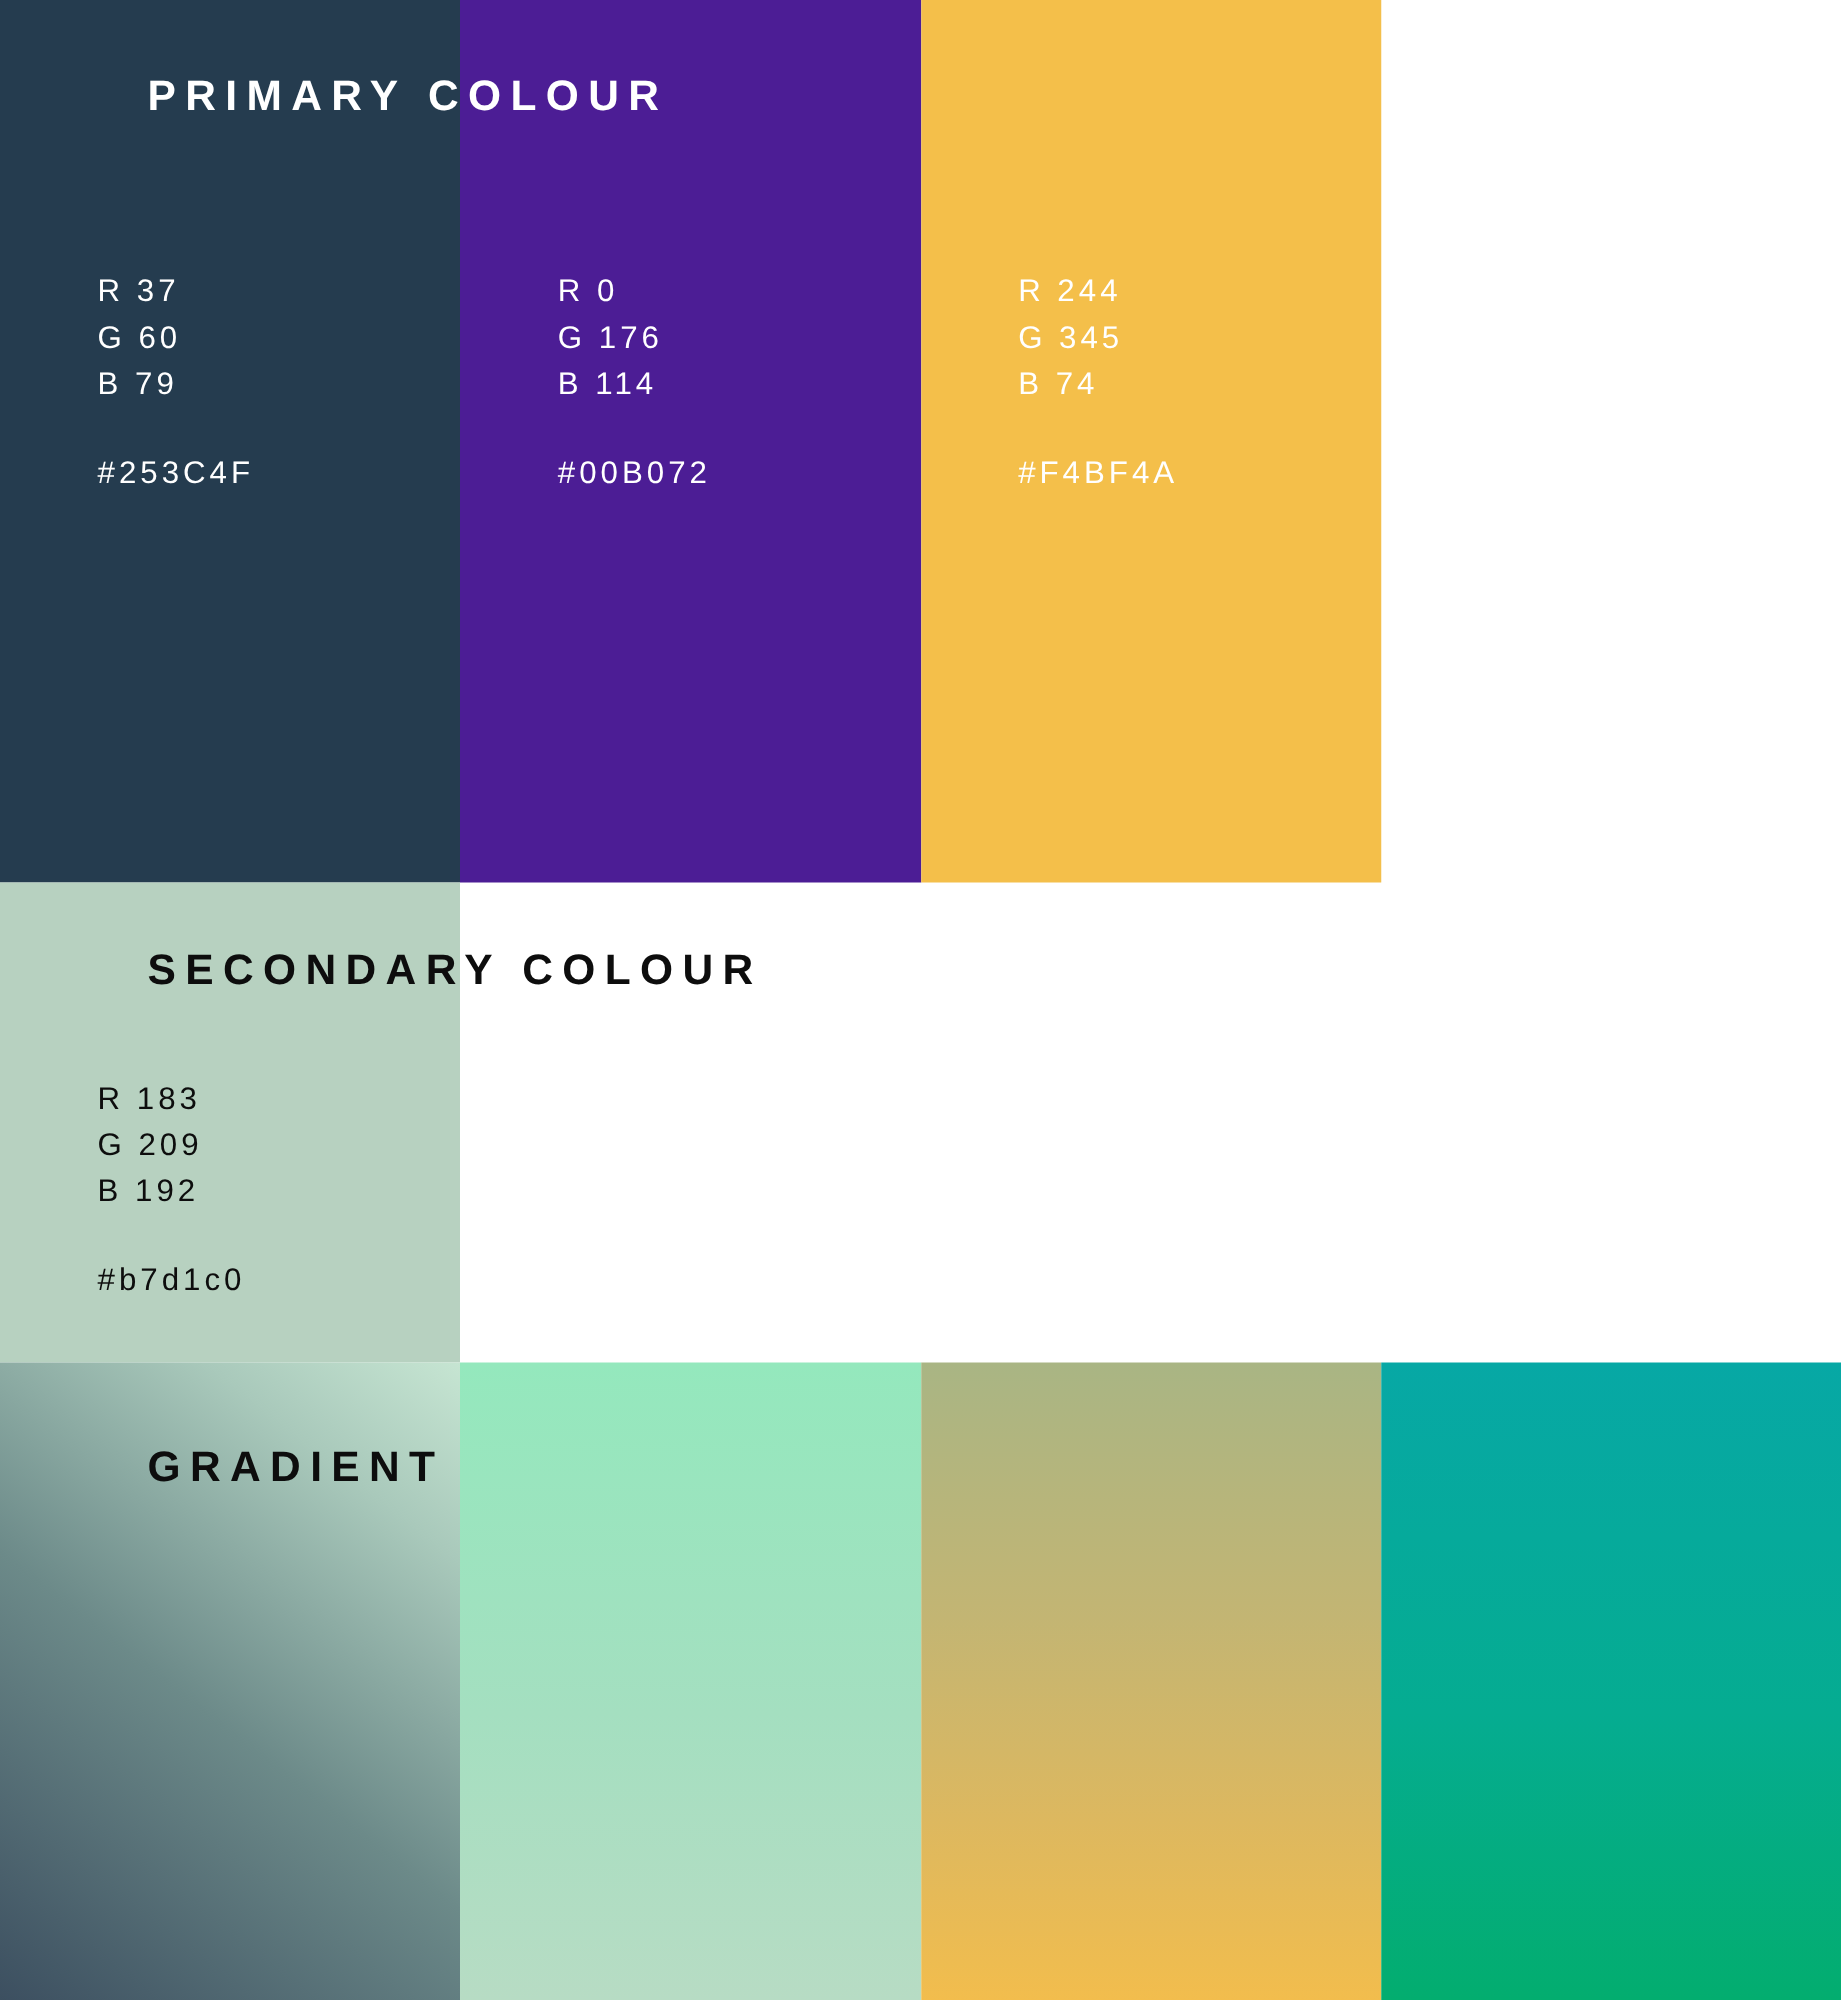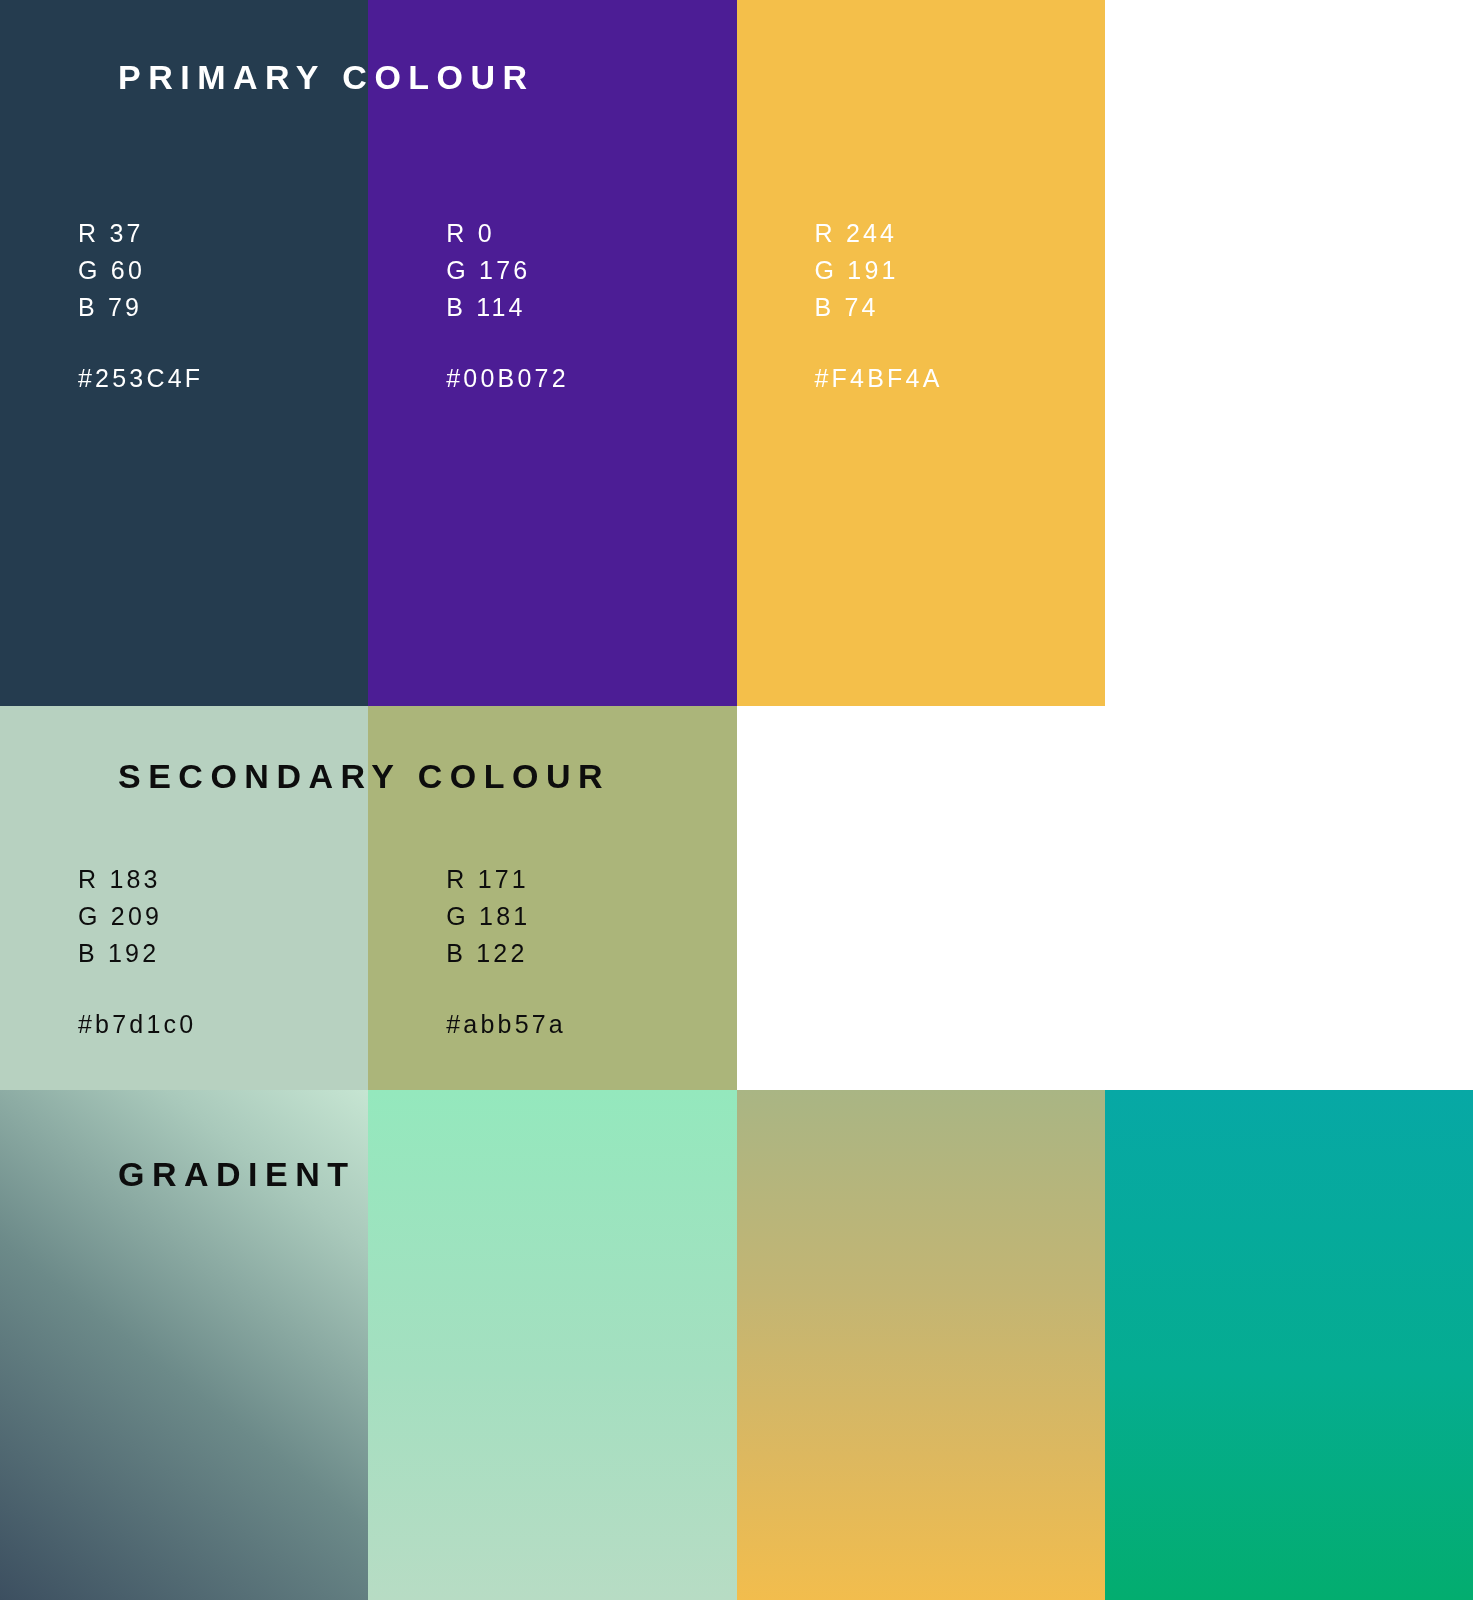--- a/index.html
+++ b/index.html
@@ -114,48 +114,40 @@
         <div class="channel-line">R 0</div>
         <div class="channel-line">G 176</div>
         <div class="channel-line">B 114</div>
         <div class="hex-line">#00B072</div>
       </div>
     </div>
 
     <div class="cell light-text" id="p2" style="background: rgb(244, 191, 74);">
       <div class="info">
         <div class="channel-line">R 244</div>
-        <div class="channel-line">G 191</div>
+        <div class="channel-line">G 345</div>
         <div class="channel-line">B 74</div>
         <div class="hex-line">#F4BF4A</div>
       </div>
     </div>
 
   </div>
 
   <div class="row row-secondary">
 
     <div class="cell dark-text" id="s0" style="background: rgb(183, 209, 192);">
       <div class="info">
         <div class="channel-line">R 183</div>
         <div class="channel-line">G 209</div>
         <div class="channel-line">B 192</div>
         <div class="hex-line">#b7d1c0</div>
       </div>
     </div>
 
 
-    <div class="cell dark-text" id="s2" style="background: rgb(171, 181, 122);">
-      <div class="info">
-        <div class="channel-line">R 171</div>
-        <div class="channel-line">G 181</div>
-        <div class="channel-line">B 122</div>
-        <div class="hex-line">#abb57a</div>
-      </div>
-    </div>
 
   </div>
 
   <div class="row row-gradient">
     <div class="cell" id="g0" style="background-image: linear-gradient(38deg, rgb(60, 79, 96) 0%, rgb(108, 138, 137) 45%, rgb(169, 201, 187) 80%, rgb(198, 229, 210) 100%);"></div>
     <div class="cell" id="g1" style="background-image: linear-gradient(rgb(148, 232, 189) 0%, rgb(164, 223, 192) 55%, rgb(183, 220, 196) 100%);"></div>
     <div class="cell" id="g2" style="background-image: linear-gradient(rgb(169, 181, 132) 0%, rgb(195, 181, 115) 40%, rgb(221, 184, 95) 72%, rgb(242, 189, 77) 100%);"></div>
     <div class="cell" id="g3" style="background-image: linear-gradient(rgb(7, 168, 165) 0%, rgb(5, 172, 145) 55%, rgb(3, 173, 111) 100%);"></div>
   </div>
 

